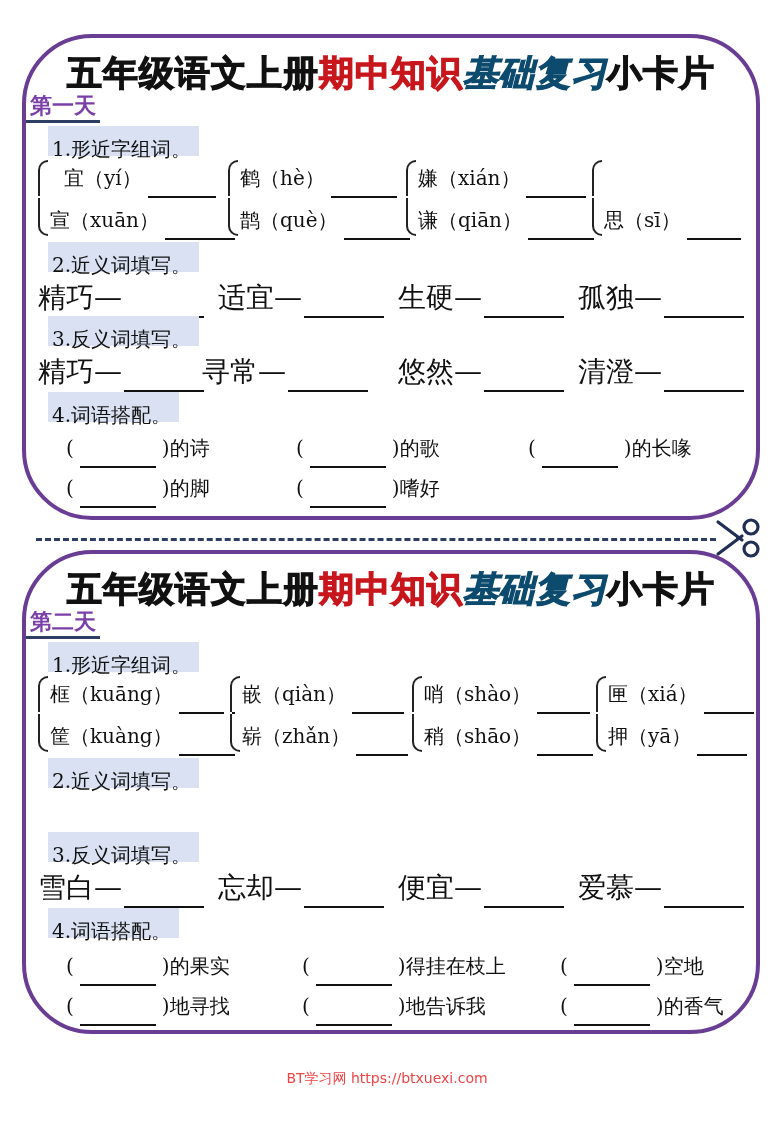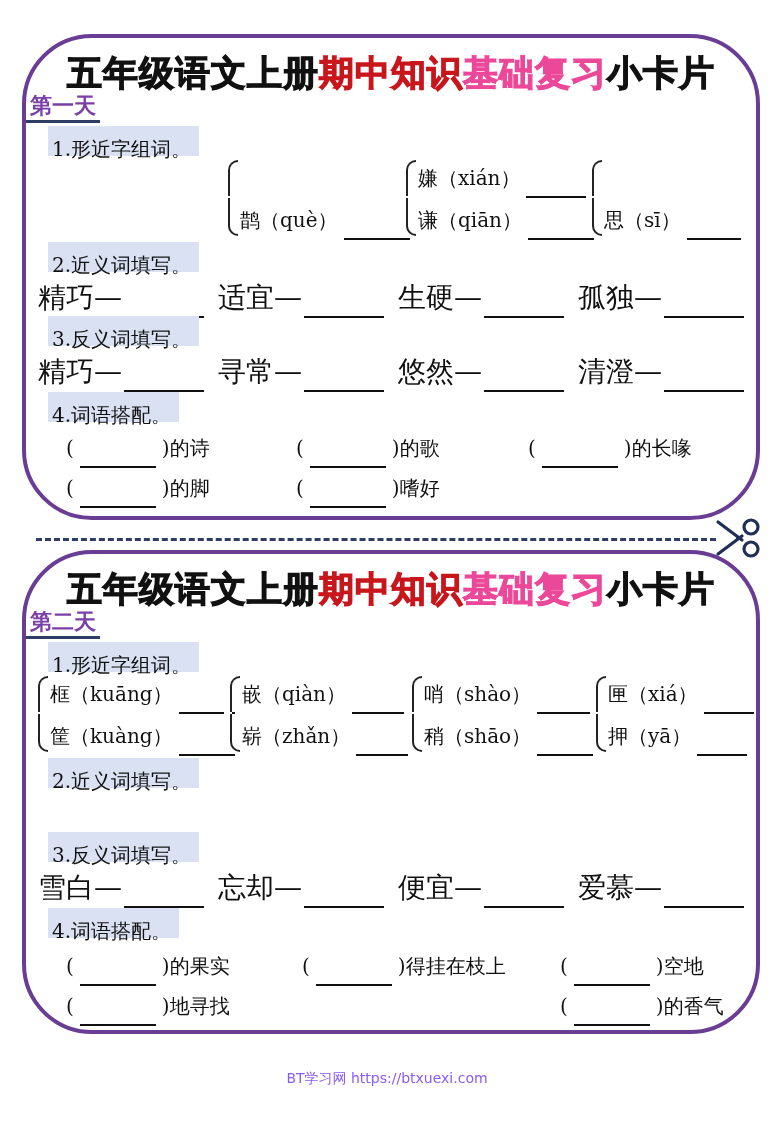--- a/index.html
+++ b/index.html
@@ -15,21 +15,21 @@
   #card2 { top: 550px; height: 484px; }
 
   .title {
     position: absolute; top: 12px; left: 0; width: 100%;
     text-align: center; font-family: "DejaVu Sans", sans-serif;
     font-weight: 900; font-size: 35px; letter-spacing: 1px; white-space: nowrap;
     -webkit-text-stroke: 1.2px currentColor;
   }
   .t-black { color: #111; }
   .t-red { color: #c8161d; }
-  .t-orange { color: #ec4899; }
+  .t-orange { color: #0c4a6e; font-style: italic; }
 
   .day {
     position: absolute; top: 56px; left: 0; width: 100%; 
   }
   .day span {
     display: inline-block; font-family: "DejaVu Sans", sans-serif; font-weight: bold;
     color: #7b3fa8; font-size: 22px; padding: 0 4px 2px; border-bottom: 3px solid #2e3d63;
     line-height: 1.1;
   }
 
@@ -61,36 +61,42 @@
   .match-item .paren-blank { display: inline-block; width: 76px; height: 28px; border-bottom: 2px solid #111; vertical-align: bottom; margin: 0 6px; }
 
   .cut-line {
     position: absolute; left: 36px; top: 538px; width: 680px; height: 0;
     border-top: 3px dashed #2e3d63;
   }
   .scissors { position: absolute; left: 714px; top: 516px; width: 48px; height: 44px; }
 
   .footer {
     position: absolute; top: 1070px; left: 0; width: 100%; text-align: center;
-    font-family: "DejaVu Sans", sans-serif; font-size: 14px; color: #8b5cf6;
+    font-family: "DejaVu Sans", sans-serif; font-size: 14px; color: #ef4444;
   }
 </style>
 </head>
 <body>
 
 <div class="card" id="card1">
   <div class="title">
     <span class="t-black">五年级语文上册</span><span class="t-red">期中知识</span><span class="t-orange">基础复习</span><span class="t-black">小卡片</span>
   </div>
   <div class="day"><span>第一天</span></div>
 
   <div class="sec-head" style="top:88px">1.形近字组词。</div>
   <div class="row" style="top:120px; height:84px">
+    <div class="group" style="left:12px; width:190px">
+      <div class="brace"></div>
+      <div class="g-item top" style="left:26px"><span>宜（yí）</span><span class="blank" style="width:68px"></span></div>
+      <div class="g-item bot"><span>宣（xuān）</span><span class="blank" style="width:70px"></span></div>
+    </div>
     <div class="group" style="left:202px; width:180px">
       <div class="brace"></div>
+      <div class="g-item top"><span>鹤（hè）</span><span class="blank" style="width:66px"></span></div>
       <div class="g-item bot"><span>鹊（què）</span><span class="blank" style="width:66px"></span></div>
     </div>
     <div class="group" style="left:380px; width:190px">
       <div class="brace"></div>
       <div class="g-item top"><span>嫌（xián）</span><span class="blank" style="width:66px"></span></div>
       <div class="g-item bot"><span>谦（qiān）</span><span class="blank" style="width:66px"></span></div>
     </div>
     <div class="group" style="left:566px; width:170px">
       <div class="brace"></div>
       <div class="g-item bot"><span>思（sī）</span><span class="blank" style="width:54px"></span></div>
@@ -101,21 +107,21 @@
   <div class="row" style="top:240px; height:40px">
     <div class="fill-item" style="left:12px"><span>精巧—</span><span class="blank"></span></div>
     <div class="fill-item" style="left:192px"><span>适宜—</span><span class="blank"></span></div>
     <div class="fill-item" style="left:372px"><span>生硬—</span><span class="blank"></span></div>
     <div class="fill-item" style="left:552px"><span>孤独—</span><span class="blank"></span></div>
   </div>
 
   <div class="sec-head" style="top:278px">3.反义词填写。</div>
   <div class="row" style="top:314px; height:40px">
     <div class="fill-item" style="left:12px"><span>精巧—</span><span class="blank"></span></div>
-    <div class="fill-item" style="left:192px"><span>寻常—</span><span class="blank"></span></div>
+    <div class="fill-item" style="left:176px"><span>寻常—</span><span class="blank"></span></div>
     <div class="fill-item" style="left:372px"><span>悠然—</span><span class="blank"></span></div>
     <div class="fill-item" style="left:552px"><span>清澄—</span><span class="blank"></span></div>
   </div>
 
   <div class="sec-head" style="top:354px">4.词语搭配。</div>
   <div class="row" style="top:390px; height:84px">
     <div class="match-item" style="left:40px; top:0">(<span class="paren-blank"></span>)<span>的诗</span></div>
     <div class="match-item" style="left:270px; top:0">(<span class="paren-blank"></span>)<span>的歌</span></div>
     <div class="match-item" style="left:502px; top:0">(<span class="paren-blank"></span>)<span>的长喙</span></div>
     <div class="match-item" style="left:40px; top:40px">(<span class="paren-blank"></span>)<span>的脚</span></div>
@@ -173,17 +179,18 @@
     <div class="fill-item" style="left:372px"><span>便宜—</span><span class="blank"></span></div>
     <div class="fill-item" style="left:552px"><span>爱慕—</span><span class="blank"></span></div>
   </div>
 
   <div class="sec-head" style="top:354px">4.词语搭配。</div>
   <div class="row" style="top:392px; height:84px">
     <div class="match-item" style="left:40px; top:0">(<span class="paren-blank"></span>)<span>的果实</span></div>
     <div class="match-item" style="left:276px; top:0">(<span class="paren-blank"></span>)<span>得挂在枝上</span></div>
     <div class="match-item" style="left:534px; top:0">(<span class="paren-blank"></span>)<span>空地</span></div>
     <div class="match-item" style="left:40px; top:40px">(<span class="paren-blank"></span>)<span>地寻找</span></div>
+    <div class="match-item" style="left:276px; top:40px">(<span class="paren-blank"></span>)<span>地告诉我</span></div>
     <div class="match-item" style="left:534px; top:40px">(<span class="paren-blank"></span>)<span>的香气</span></div>
   </div>
 </div>
 
 <div class="footer">BT学习网 https://btxuexi.com</div>
 
 </body></html>

